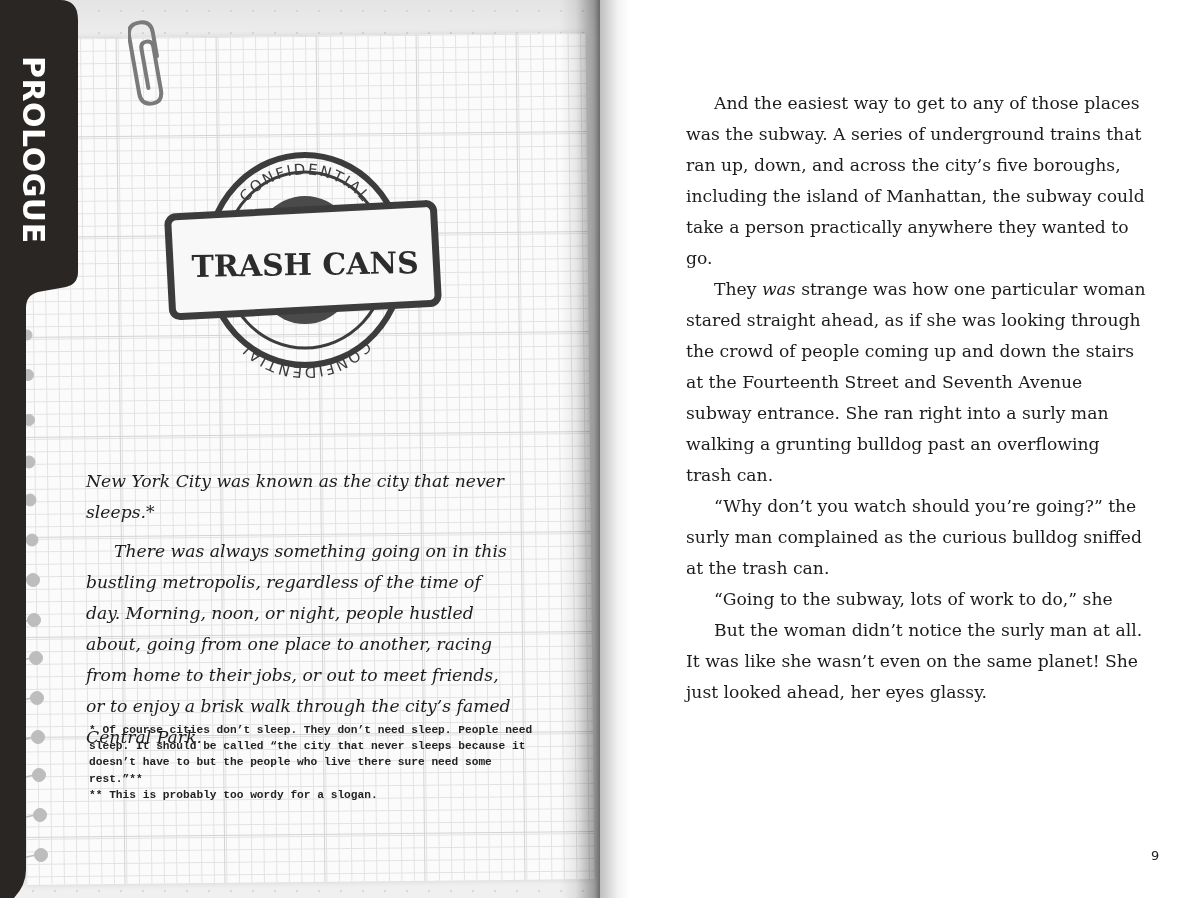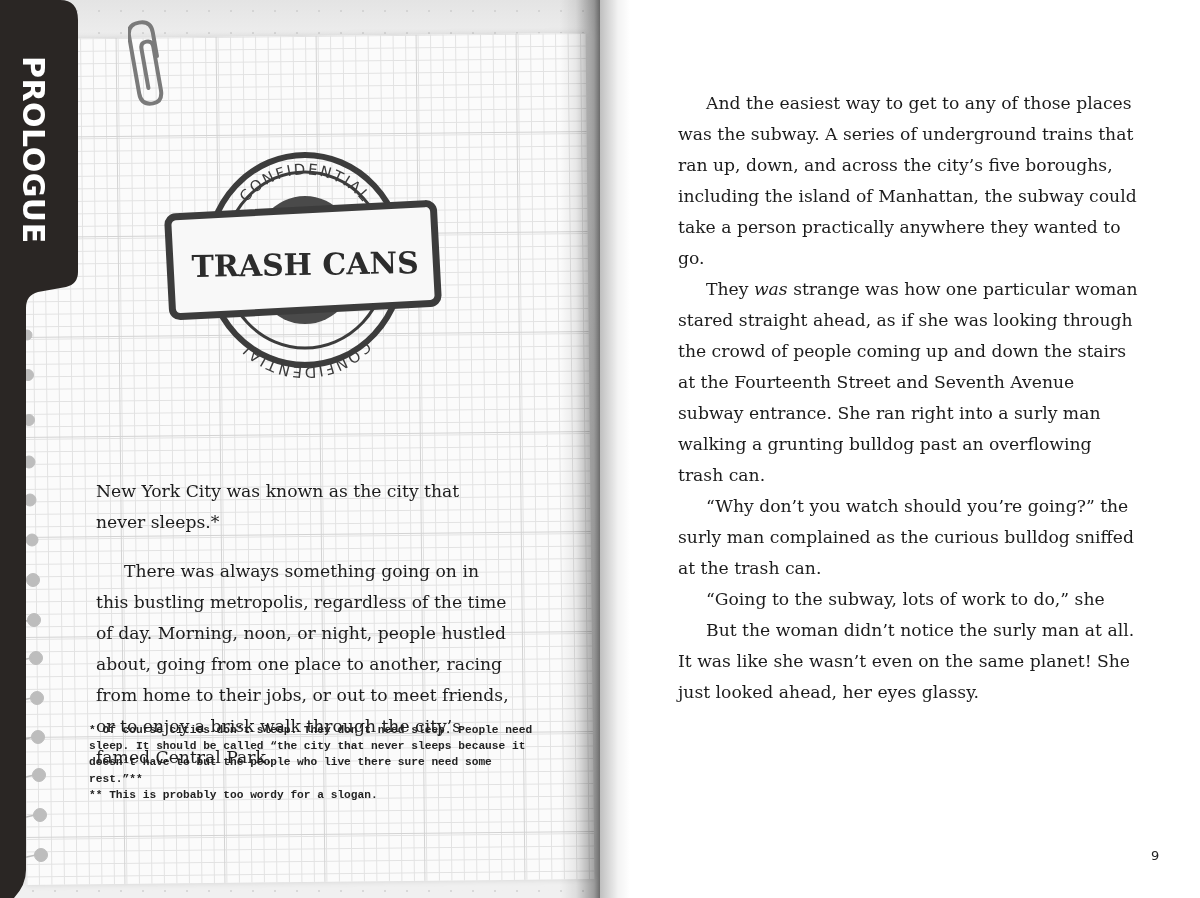--- a/index.html
+++ b/index.html
@@ -52,41 +52,41 @@
   .binder-holes { position: absolute; left: 0; top: 0; }
   .paperclip { position: absolute; left: 128px; top: 18px; }
 
   .stamp { position: absolute; left: 160px; top: 140px; width: 290px; height: 240px; }
 
   .left-text {
     position: absolute; left: 78px; top: 458px; width: 450px;
     font-family: "DejaVu Serif", serif; font-size: 17.2px; color: #1c1c1c;
     line-height: 31px;
   }
-  .left-text p { margin: 18px; }
+  .left-text p { margin: 8px; font-style: italic; }
   .indent { text-indent: 28px; }
 
   .footnotes {
     position: absolute; left: 89px; top: 722px; width: 460px;
     font-family: Liberation Mono, monospace; font-size: 11.2px; font-weight: bold;
     color: #222; line-height: 16.2px;
   }
   .footnotes p { margin: 0; }
 
   
   .right-page {
     position: absolute; left: 600px; top: 0; width: 600px; height: 898px;
     background: #ffffff;
   }
   .right-gutter {
     position: absolute; left: 0; top: 0; width: 30px; height: 898px;
     background: linear-gradient(90deg, rgba(0,0,0,0.25), rgba(0,0,0,0.05) 60%, rgba(0,0,0,0));
   }
   .right-text {
-    position: absolute; left: 78px; top: 88px; width: 460px;
+    position: absolute; left: 86px; top: 88px; width: 460px;
     font-family: "DejaVu Serif", serif; font-size: 17.2px; color: #1c1c1c;
     line-height: 31px;
   }
   .right-text p { margin: 0; }
   .page-number {
     position: absolute; left: 551px; top: 848px;
     font-family: "DejaVu Sans", sans-serif; font-size: 13px; color: #222;
   }
 </style>
 </head>

